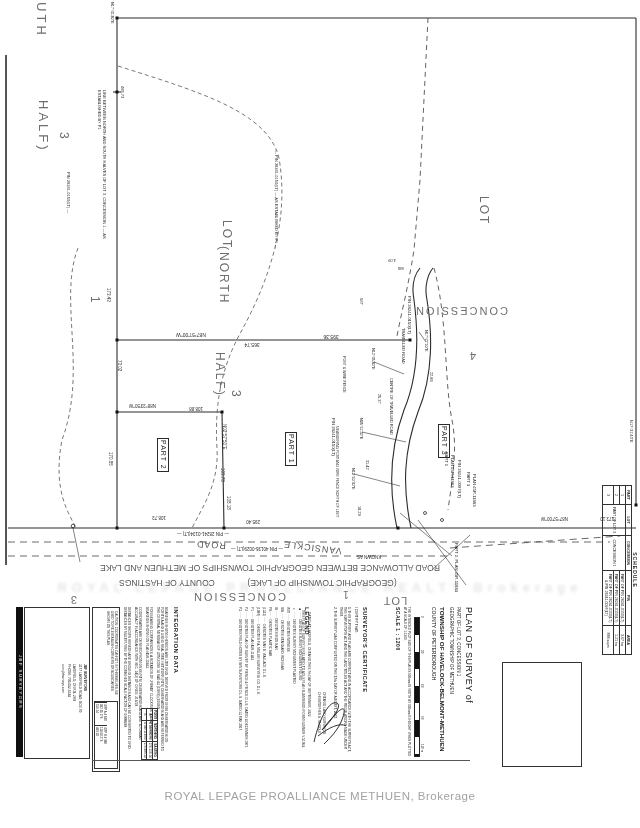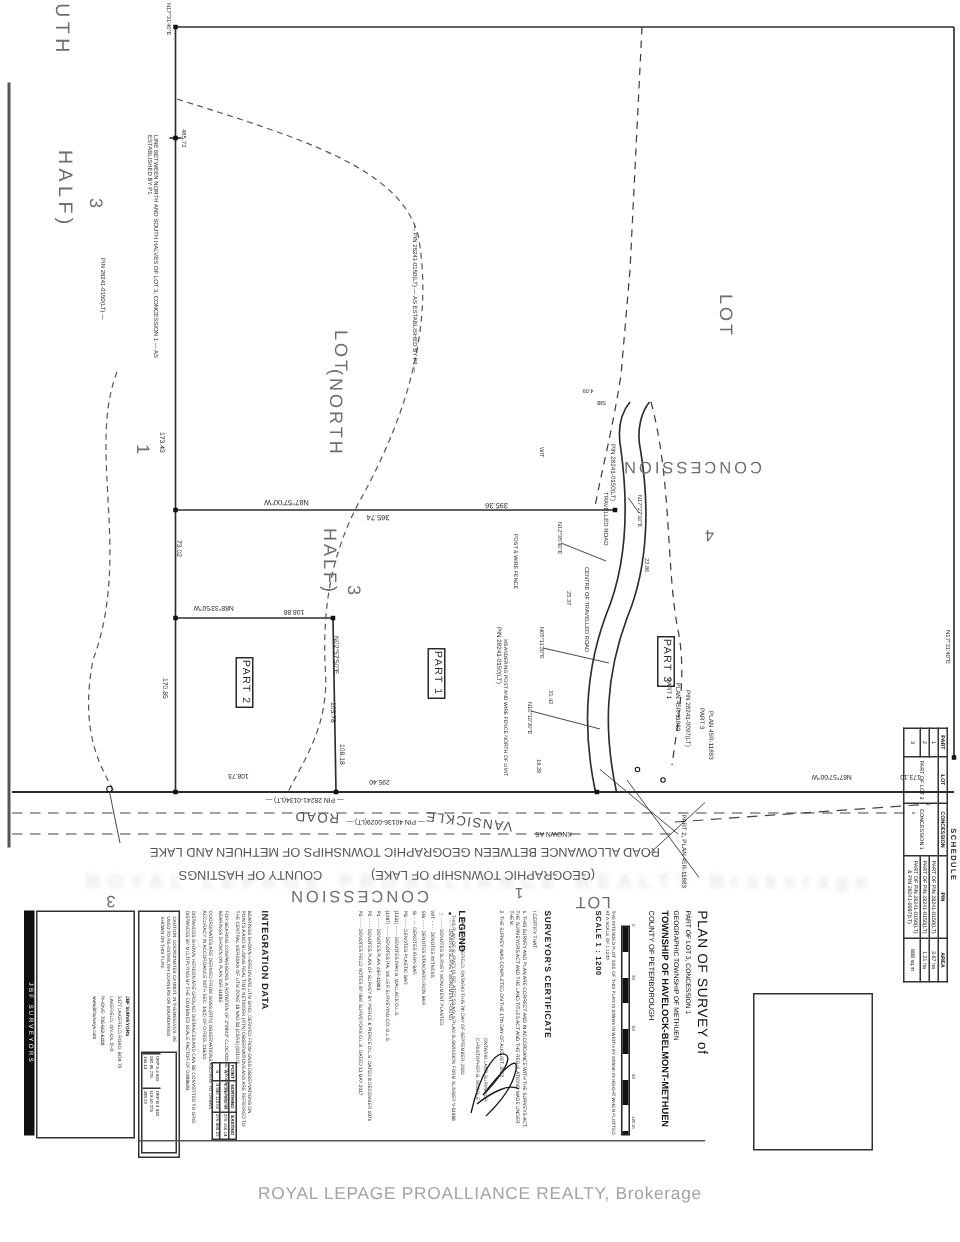--- a/index.html
+++ b/index.html
@@ -325,14 +325,14 @@
       <tr>
         <td>3</td>
         <td>PART OF PIN 28241-0150(LT) &amp; PIN 28241-0097(LT)</td>
         <td>888 sq.m</td>
       </tr>
     </tbody>
       </table>
   </div>
 
   <div id="wm-band" class="wm">ROYAL LEPAGE PROALLIANCE REALTY Brokerage</div>
-  <div id="wm-bottom" class="wm">ROYAL LEPAGE PROALLIANCE REALTY, Brokerage</div>
+  <div id="wm-bottom" class="wm">ROYAL LEPAGE PROALLIANCE METHUEN, Brokerage</div>
 </div>
 
 </body></html>

